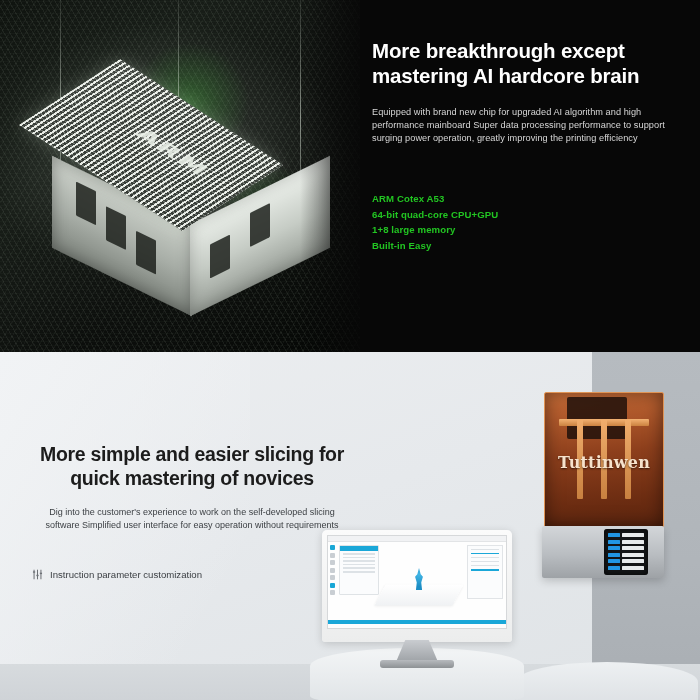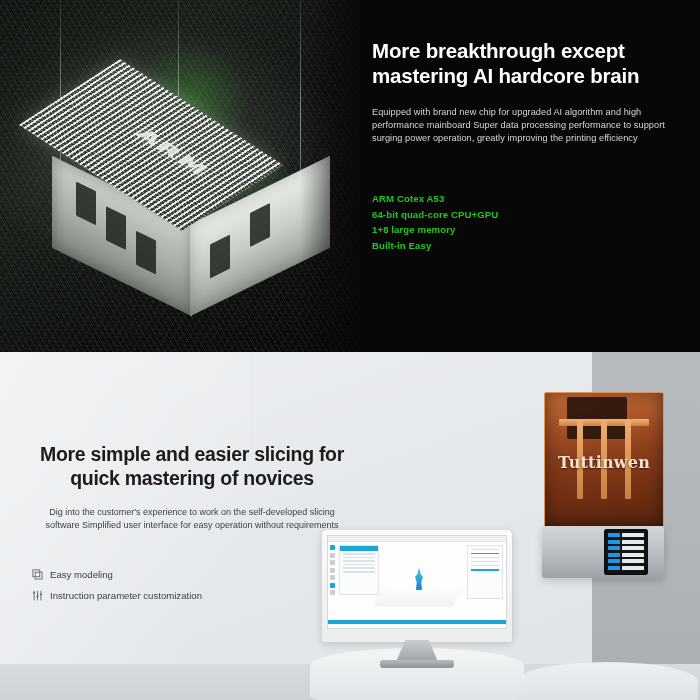--- a/index.html
+++ b/index.html
@@ -286,27 +286,20 @@
 
     <div class="bot-copy">
       <h1 class="bot-h1">More simple and easier slicing for quick mastering of novices</h1>
       <p class="bot-p">Dig into the customer's experience to work on the self-developed slicing software
 Simplified user interface for easy operation without requirements</p>
     </div>
 
     <ul class="feature-list">
       <li>
         <svg class="fi" viewBox="0 0 16 16">
-          <rect x="1.2" y="1.2" width="10" height="10" fill="none" stroke="#6c7075" stroke-width="1.4"></rect>
-          <rect x="4.6" y="4.6" width="10" height="10" fill="none" stroke="#6c7075" stroke-width="1.4"></rect>
-        </svg>
-        <span>Easy modeling</span>
-      </li>
-      <li>
-        <svg class="fi" viewBox="0 0 16 16">
           <line x1="3" y1="1" x2="3" y2="15" stroke="#6c7075" stroke-width="1.5"></line>
           <line x1="8" y1="1" x2="8" y2="15" stroke="#6c7075" stroke-width="1.5"></line>
           <line x1="13" y1="1" x2="13" y2="15" stroke="#6c7075" stroke-width="1.5"></line>
           <rect x="1.4" y="3.4" width="3.2" height="2" fill="#6c7075"></rect>
           <rect x="6.4" y="8.4" width="3.2" height="2" fill="#6c7075"></rect>
           <rect x="11.4" y="5.4" width="3.2" height="2" fill="#6c7075"></rect>
         </svg>
         <span>Instruction parameter customization</span>
       </li>
     </ul>

